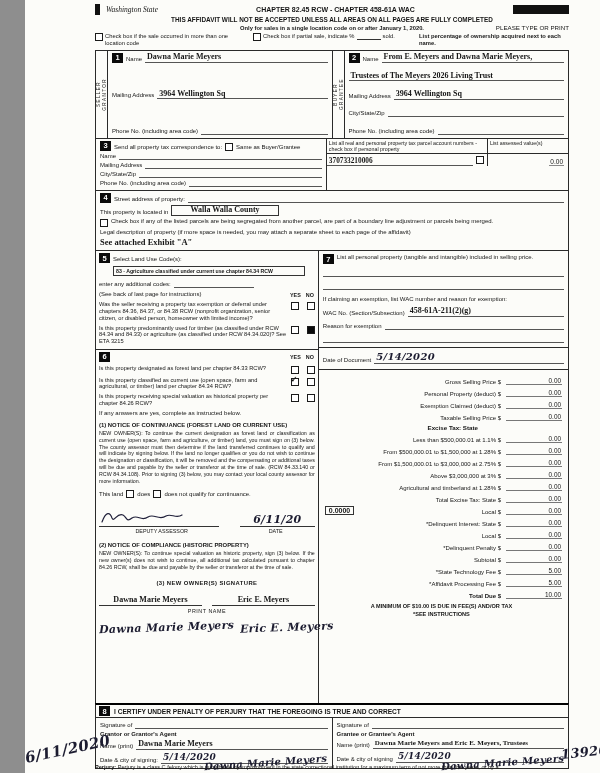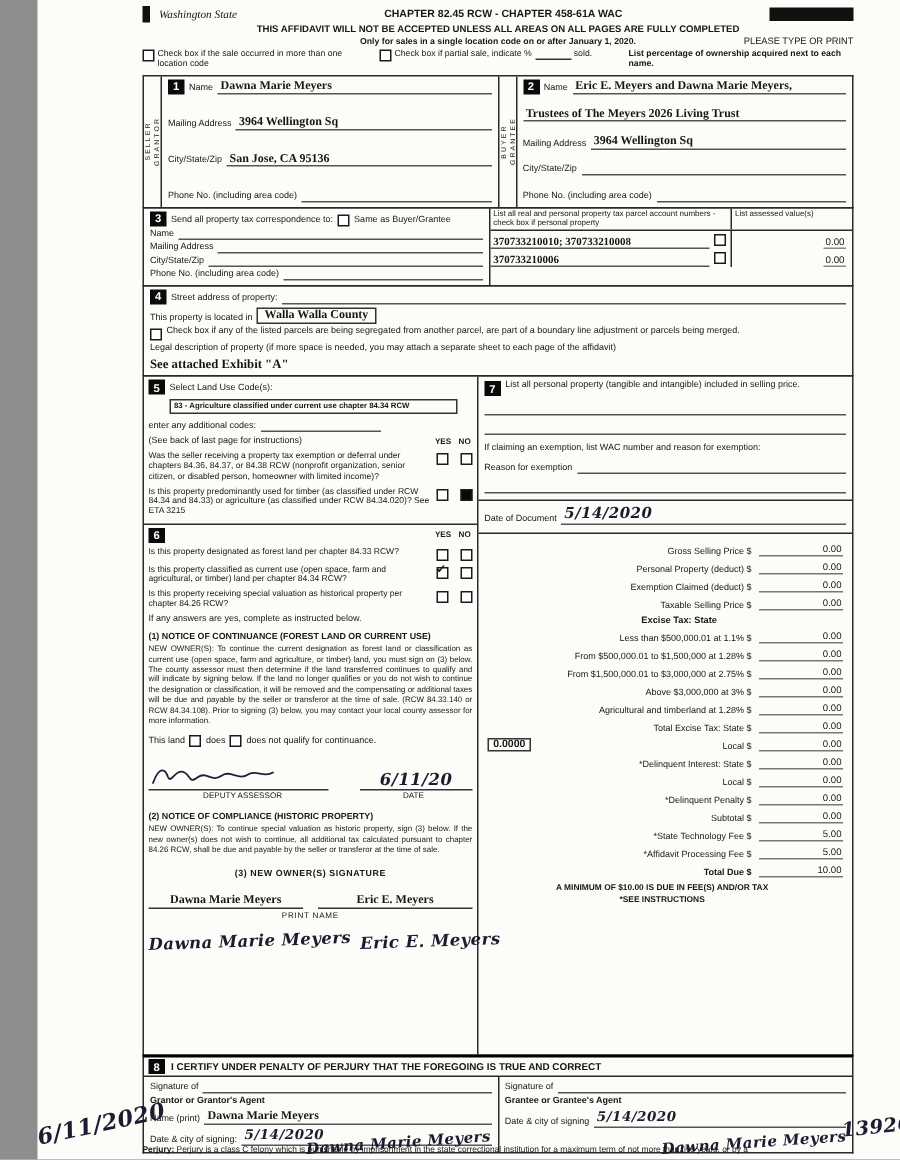--- a/index.html
+++ b/index.html
@@ -47,21 +47,21 @@
   .s3R-head{display:flex;font-size:5.3px;line-height:1.15;border-bottom:1px solid #2a2a2a;}
   .s3R-head .ph{flex:1;padding:1px 2px;}
   .s3R-head .ah{width:76px;border-left:1px solid #2a2a2a;padding:1px 2px;}
   .prow{display:flex;align-items:flex-end;height:12px;}
   .pnum{flex:1;border-bottom:1px solid #555;padding-left:2px;font-family:"Liberation Serif",serif;font-weight:bold;font-size:7.3px;}
   .pcb{margin:0 3px 2px;}
   .pval{width:76px;border-left:1px solid #2a2a2a;align-self:stretch;display:flex;align-items:flex-end;justify-content:flex-end;font-size:6.5px;padding-right:4px;}
   .pval span{border-bottom:1px solid #888;padding:0 1px;}
   
   .s4{padding:2px 4px 3px;display:flex;flex-direction:column;gap:2px;}
-  .locbox{border:1px solid #333;padding:0 4px;font-size:8px;}
+  .locbox{border:1px solid #333;padding:0 18px;font-size:8px;}
   
   .midwrap{display:flex;border:1px solid #2a2a2a;margin-top:-1px;height:452px;}
   .midL{width:47%;border-right:1px solid #2a2a2a;display:flex;flex-direction:column;}
   .midR{flex:1;display:flex;flex-direction:column;}
   .s5{padding:2px 3px 4px;border-bottom:1px solid #2a2a2a;}
   .codebox{border:1px solid #333;font-size:5.2px;font-weight:bold;padding:1px 2px;margin:3px 0 0 14px;width:86%;}
   .ynrow{display:flex;justify-content:space-between;align-items:flex-end;margin-top:3px;}
   .ynhead{display:flex;gap:5px;font-size:5.4px;font-weight:bold;padding-right:1px;}
   .qrow{display:flex;align-items:flex-start;gap:2px;font-size:5.7px;line-height:1.18;margin-top:3px;}
   .qt{flex:1;padding-right:2px;}
@@ -150,39 +150,35 @@
           <div class="frow">
             <span class="numbox">1</span>
             <span class="lab">Name</span>
             <span class="vline typed">Dawna Marie Meyers</span>
           </div>
           <div class="frow">
             <span class="lab">Mailing Address</span>
             <span class="vline typed">3964 Wellington Sq</span>
           </div>
           <div class="frow">
-            <span class="lab">City/State/Zip</span>
-            <span class="vline typed">San Jose, CA 95136</span>
-          </div>
-          <div class="frow">
             <span class="lab">Phone No. (including area code)</span>
             <span class="vline"></span>
           </div>
         </div>
       </div>
       <div class="sec2">
         <div class="sideband">
           <span>BUYER</span>
           <span>GRANTEE</span>
         </div>
         <div class="sfields">
           <div class="frow">
             <span class="numbox">2</span>
             <span class="lab">Name</span>
-            <span class="vline typed">Eric E. Meyers and Dawna Marie Meyers,</span>
+            <span class="vline typed">From E. Meyers and Dawna Marie Meyers,</span>
           </div>
           <div class="frow">
             <span class="vline typed">Trustees of The Meyers 2026 Living Trust</span>
           </div>
           <div class="frow">
             <span class="lab">Mailing Address</span>
             <span class="vline typed">3964 Wellington Sq</span>
           </div>
           <div class="frow">
             <span class="lab">City/State/Zip</span>
@@ -219,27 +215,20 @@
             </div>
           <div class="frow">
               <span class="lab">Phone No. (including area code)</span>
               <span class="vline"></span>
             </div>
         </div>
         <div class="s3R">
           <div class="s3R-head">
             <span class="ph">List all real and personal property tax parcel account numbers - check box if personal property</span>
             <span class="ah">List assessed value(s)</span>
-          </div>
-          <div class="prow">
-            <span class="pnum">370733210010; 370733210008</span>
-            <span class="cb pcb"></span>
-            <span class="pval">
-                <span>0.00</span>
-              </span>
           </div>
           <div class="prow">
             <span class="pnum">370733210006</span>
             <span class="cb pcb"></span>
             <span class="pval">
                 <span>0.00</span>
               </span>
           </div>
         </div>
       </div>
@@ -371,20 +360,24 @@
 
         <div class="s7">
           <div class="frow" style="align-items:flex-start;">
             <span class="numbox">7</span>
             <span class="lab">List all personal property (tangible and intangible) included in selling price.</span>
           </div>
           <div class="fill"></div>
           <div class="fill"></div>
           <div class="lab" style="margin-top:2px;">If claiming an exemption, list WAC number and reason for exemption:</div>
           <div class="frow">
+            <span class="lab">WAC No. (Section/Subsection)</span>
+            <span class="vline typed">458-61A-211(2)(g)</span>
+          </div>
+          <div class="frow">
             <span class="lab">Reason for exemption</span>
             <span class="vline"></span>
           </div>
           <div class="fill"></div>
         </div>
 
         <div class="docblk">
           <div class="frow">
             <span class="lab">Date of Document</span>
             <span class="vline hand" style="font-size:10px;">5/14/2020</span>
@@ -498,20 +491,24 @@
             </div>
           <span class="s8sig hand">Dawna Marie Meyers</span>
         </div>
         <div class="s8col">
           <div class="frow">
               <span class="lab">Signature of</span>
               <span class="vline"></span>
             </div>
           <div class="frow">
               <span class="lab b">Grantee or Grantee's Agent</span>
+            </div>
+          <div class="frow">
+              <span class="lab">Name (print)</span>
+              <span class="vline typed" style="font-size:7px">Dawna Marie Meyers and Eric E. Meyers, Trustees</span>
             </div>
           <div class="frow">
               <span class="lab">Date &amp; city of signing</span>
               <span class="vline hand" style="font-size:9px">5/14/2020</span>
             </div>
           <span class="s8sig hand">Dawna Marie Meyers</span>
         </div>
       </div>
     </div>
 

